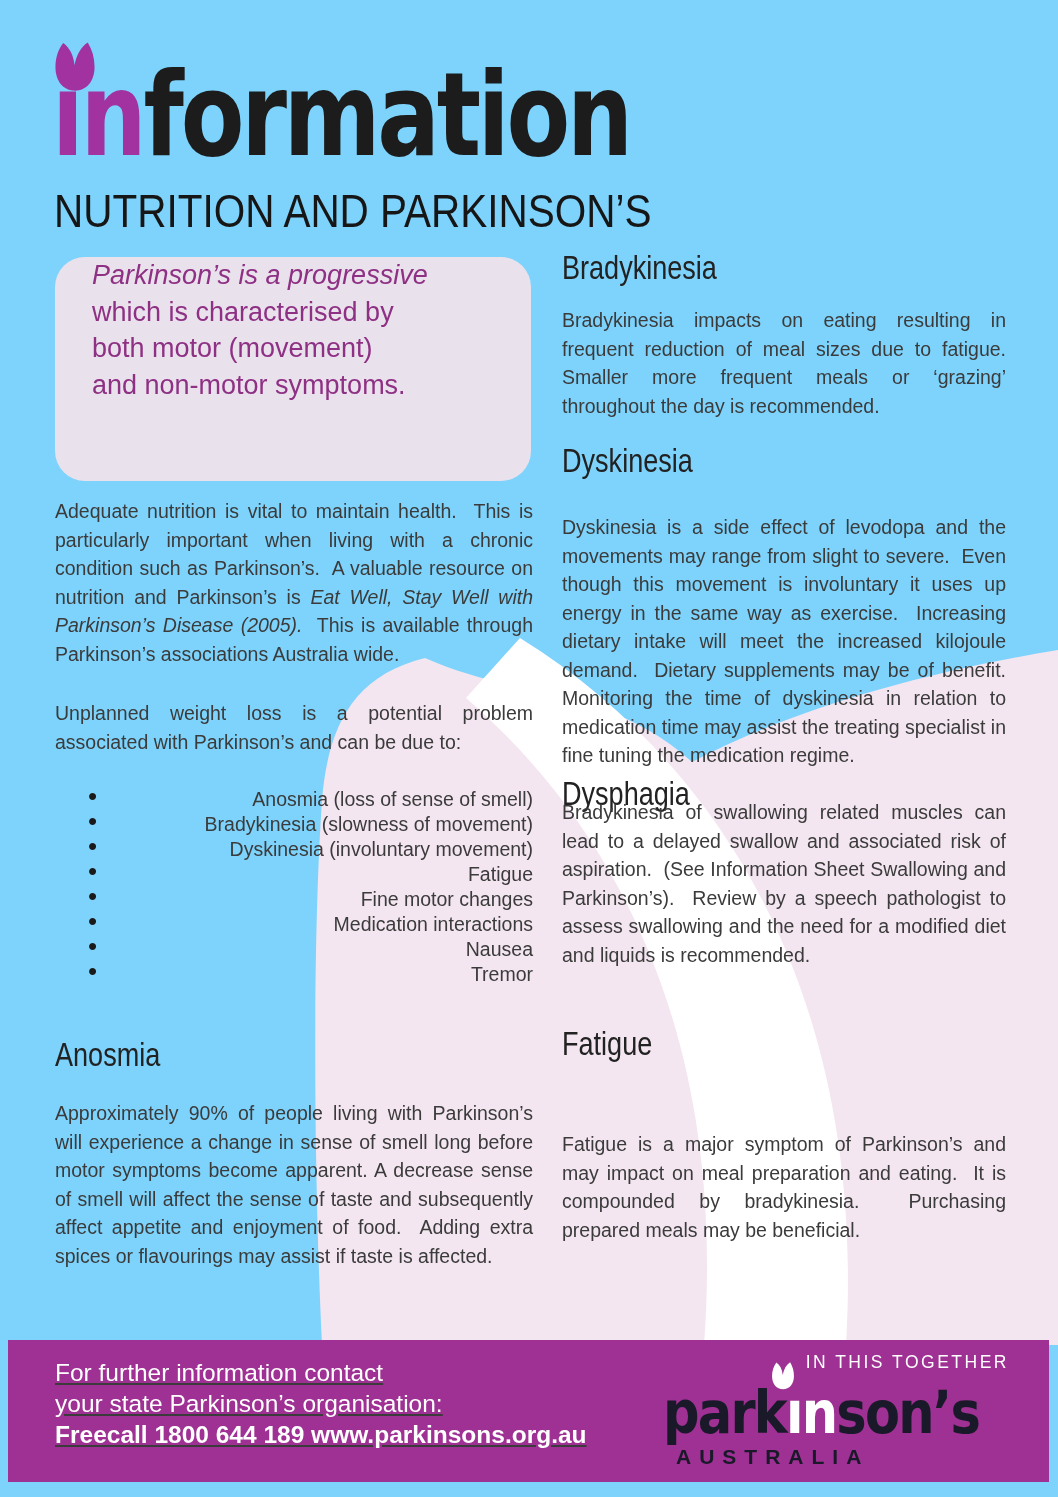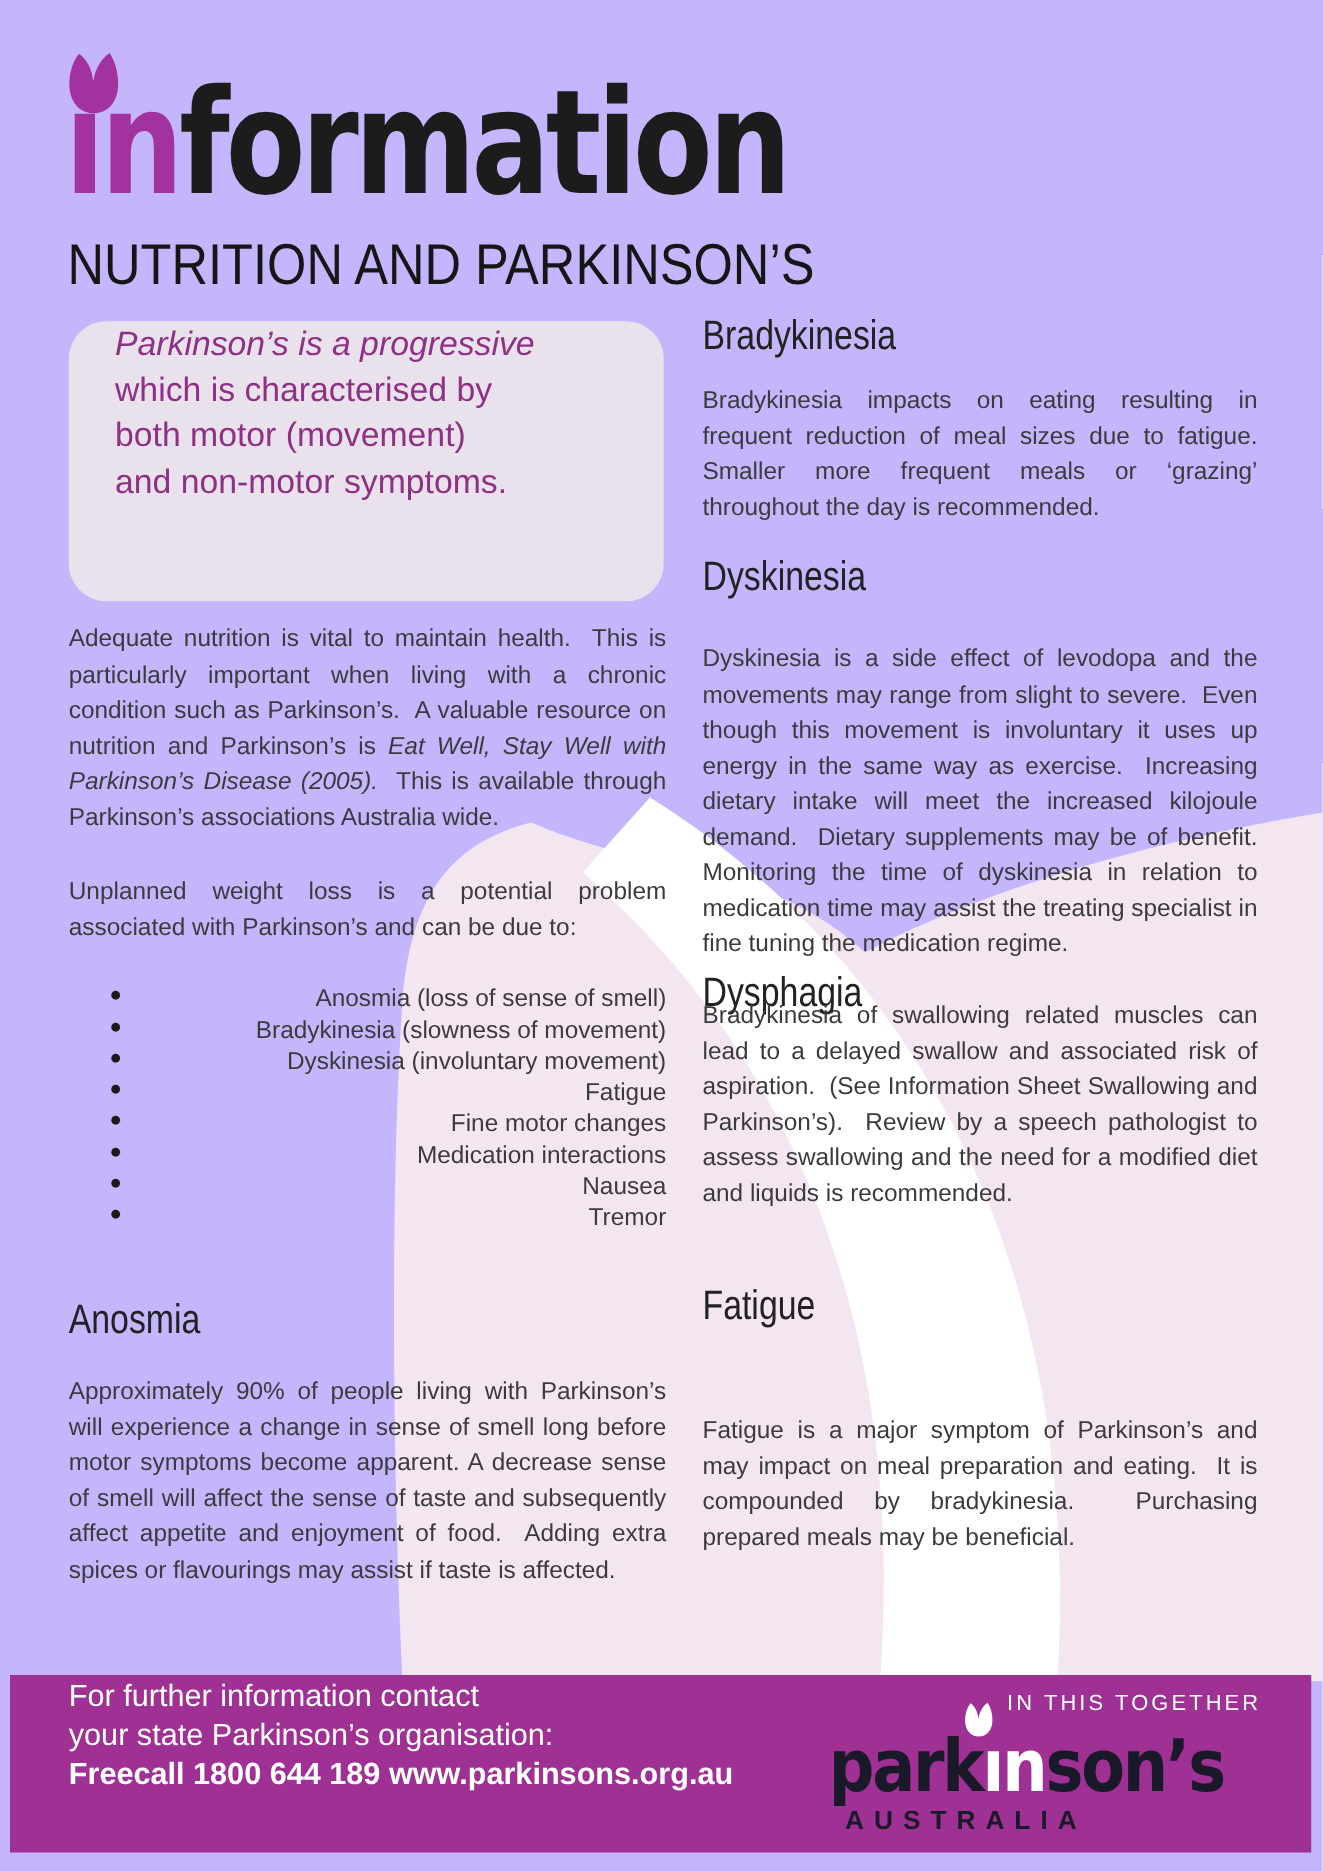--- a/index.html
+++ b/index.html
@@ -10,21 +10,21 @@
     --footer-bg:#9e3193;
     --body-text:#3b3b3b;
     --heading-text:#222222;
     --brand-dark:#191929;
     --footer-text:#ffffff;
   }
   *{margin:0;padding:0;box-sizing:border-box;}
   html,body{background:#ffffff;}
   #page{
     position:relative;width:1058px;height:1497px;margin:0 auto;
-    background:#c4b5fd;overflow:hidden;
+    background:#7dd3fc;overflow:hidden;
     font-family:"Liberation Sans",sans-serif;color:var(--body-text);
   }
   
   #watermark{position:absolute;left:0;top:0;z-index:0;}
   
   .logo{position:absolute;left:52px;top:40px;height:135px;z-index:2;}
   .logo-text{
     position:absolute;left:0;top:17px;white-space:nowrap;
     font-family:"DejaVu Sans",sans-serif;font-weight:700;
     font-size:116px;line-height:116px;letter-spacing:-4px;
@@ -70,21 +70,21 @@
     text-align:right;
   }
   .bullet-list li::before{
     content:"\2022";position:absolute;left:33px;top:-3px;font-size:26px;color:#1a1a1a;
   }
   
   .footer-bar{
     position:absolute;left:8px;top:1340px;width:1041px;height:142px;
     background:var(--footer-bg);z-index:3;
   }
-  .footer-contact{position:absolute;left:47px;top:2px;}
+  .footer-contact{position:absolute;left:47px;top:17px;text-decoration:underline;}
   .footer-contact .fline{
     font-size:24.5px;line-height:31px;color:var(--footer-text);
   }
   .footer-contact .fline.bold{font-weight:700;}
   .brand{position:absolute;left:655px;top:44px;}
   .brand-text{
     white-space:nowrap;font-family:"DejaVu Sans",sans-serif;font-weight:700;
     font-size:58px;line-height:58px;letter-spacing:-2px;
     transform:scaleX(0.88);transform-origin:left top;
   }

